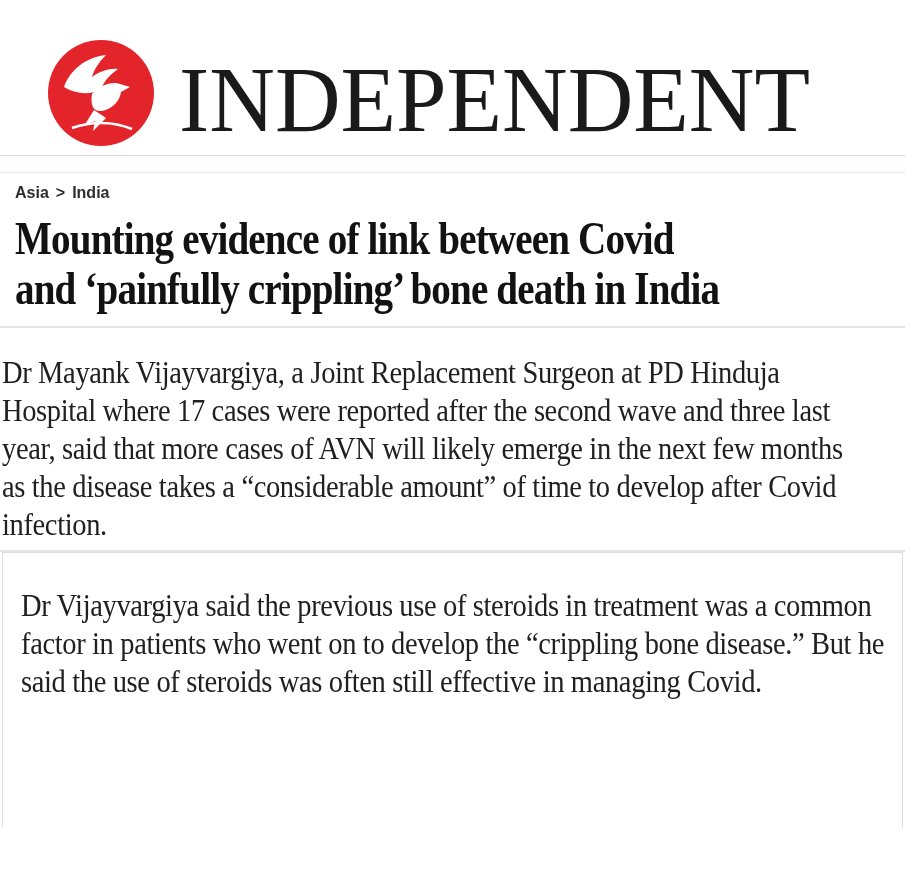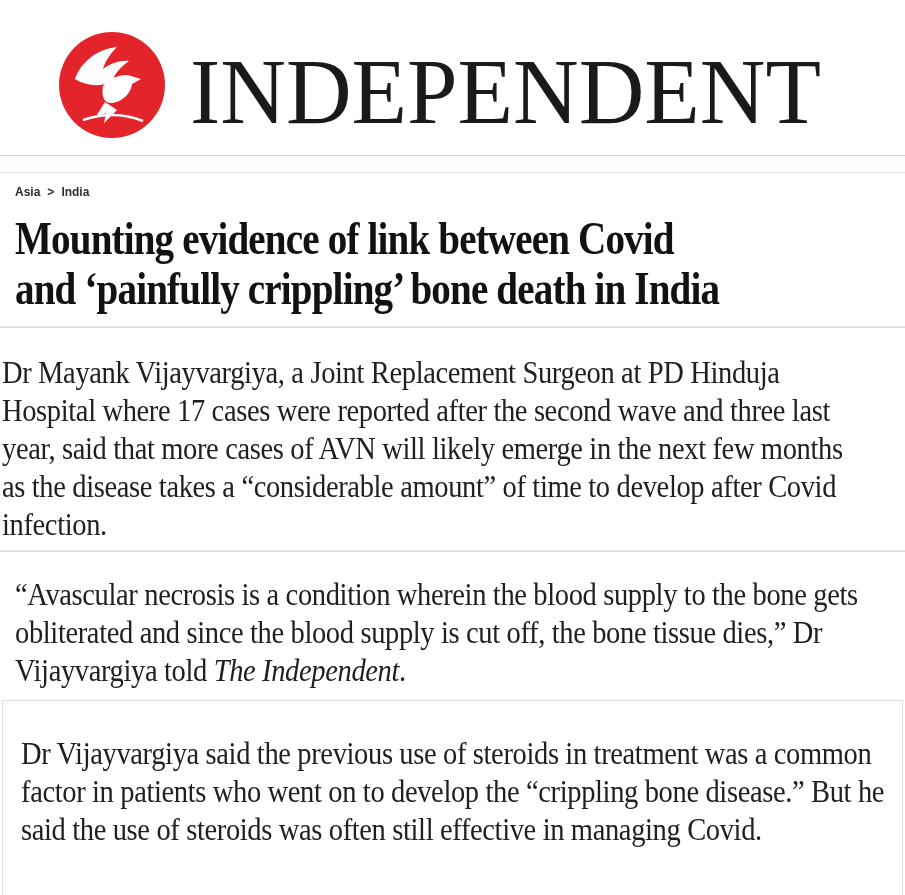--- a/index.html
+++ b/index.html
@@ -4,30 +4,30 @@
 <style>
   html, body { margin:0; padding:0; background:#ffffff; }
   body {
     width:905px; height:895px; overflow:hidden; position:relative;
     font-family:"Liberation Serif","DejaVu Serif",serif;
   }
   a { text-decoration:none; color:inherit; cursor:pointer; }
 
   
   .masthead { position:relative; height:155px; border-bottom:1px solid #d8d8d8; background:#fff; }
-  .logo-link { position:absolute; left:0; top:4px; width:860px; height:150px; display:block;margin-left:11px; }
+  .logo-link { position:absolute; left:0; top:12px; width:860px; height:150px; display:block; }
   .logo-circ { position:absolute; left:48px; top:28px; width:106px; height:106px; }
   .wordmark  { position:absolute; left:179px; top:40px; }
   .strip { height:16px; background:#fdfdfd; border-bottom:1px solid #e7e7e7; }
 
   
   .breadcrumb {
     padding:10px 15px 0 15px;
     font-family:"Liberation Sans","DejaVu Sans",sans-serif;
-    font-weight:bold; font-size:12px; line-height:19px; color:#2e2e2e;
+    font-weight:bold; font-size:16px; line-height:19px; color:#2e2e2e;
   }
   .breadcrumb .sep { margin:0 7px; color:#2e2e2e; }
 
   
   .hwrap { margin:12px 15px 0 15px; width:1030px; transform:scaleX(0.85); transform-origin:0 0; }
   .hline {
     display:block; white-space:nowrap;
     font-size:46px; line-height:50px; font-weight:bold; letter-spacing:-1px;
     color:#121212;
   }
@@ -87,21 +87,18 @@
 <div class="divider first"></div>
 
 <article>
 
   <div class="para">
     <span class="ptext">Dr Mayank Vijayvargiya, a Joint Replacement Surgeon at PD Hinduja Hospital where 17 cases were reported after the second wave and three last year, said that more cases of AVN will likely emerge in the next few months as the disease takes a “considerable amount” of time to develop after Covid infection.</span>
   </div>
 
   <div class="divider"></div>
 
-  <div class="para para2">
-    <span class="ptext"><span>“Avascular necrosis is a condition wherein the blood supply to the bone gets obliterated and since the blood supply is cut off, the bone tissue dies,” Dr Vijayvargiya told </span><em>The Independent</em><span>.</span></span>
-  </div>
 
   <div class="quote-box">
     <span class="ptext">Dr Vijayvargiya said the previous use of steroids in treatment was a common factor in patients who went on to develop the “crippling bone disease.” But he said the use of steroids was often still effective in managing Covid.</span>
   </div>
 
 </article>
 
 </body></html>

